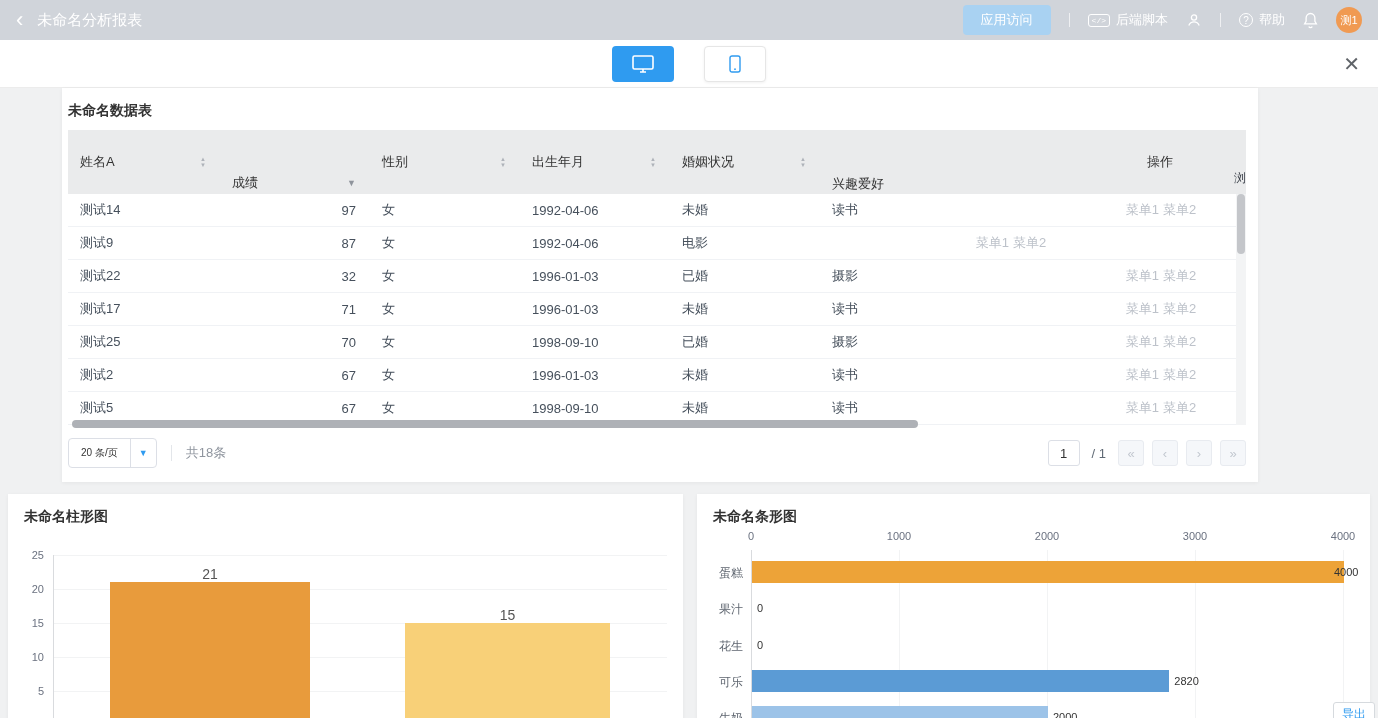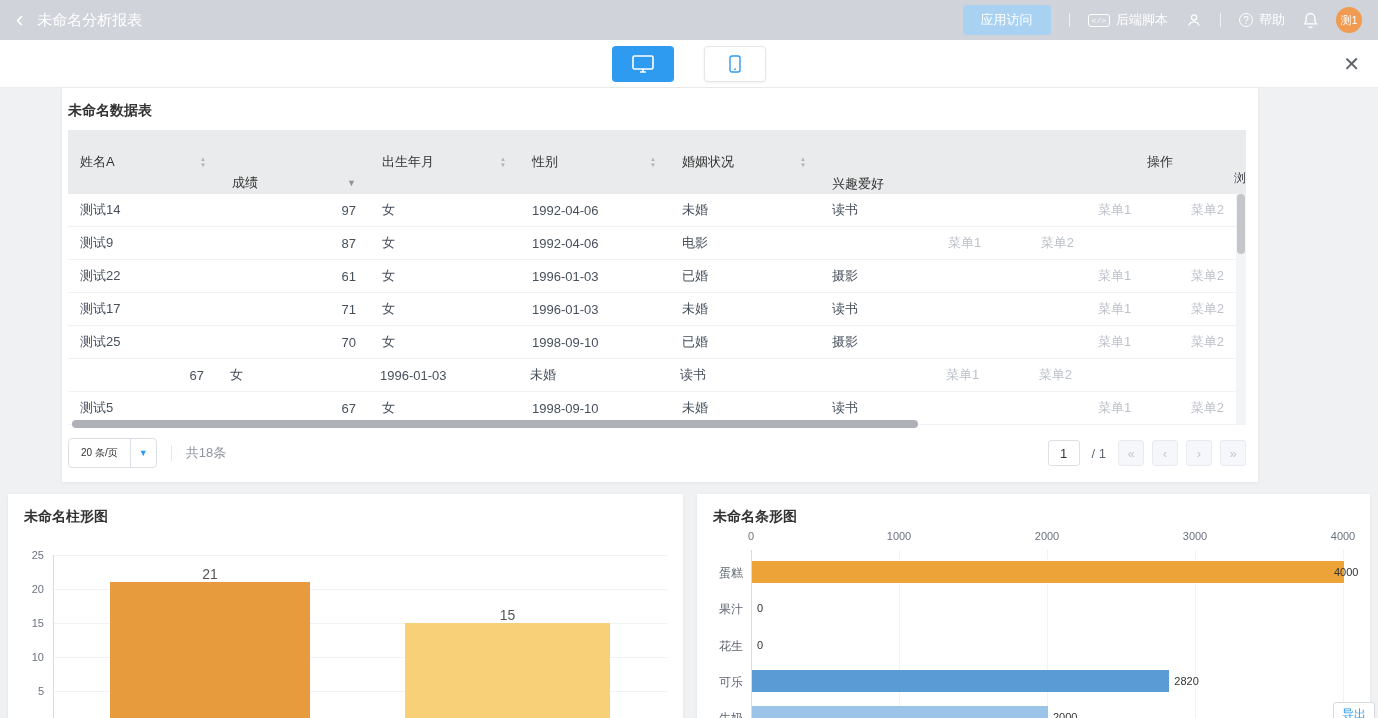--- a/index.html
+++ b/index.html
@@ -43,21 +43,21 @@
   .th.center { justify-content:center; }
   .sorticons { display:flex; flex-direction:column; color:#aeb2b9; }
   .sorticons i { font-style:normal; display:block; font-size:6px; height:6px; line-height:6px; }
   .filtercaret { font-size:9px; color:#8f949c; }
   .clip-col { position:absolute; left:1166px; top:40px; font-size:12px; color:#3c414a;
     width:12px; overflow:hidden; white-space:nowrap; }
   .tbody { position:absolute; left:6px; top:106px; width:1168px; }
   .tr { display:flex; height:33px; border-bottom:1px solid #f0f2f5; background:#fff; }
   .td { padding:0 12px; font-size:13px; color:#46505c; display:flex; align-items:center; flex:none; }
   .td.right { justify-content:flex-end; padding-right:14px; }
-  .td.center { justify-content:space-between; gap:4px; }
+  .td.center { justify-content:center; gap:4px; }
   .action-link { color:#bdc2ca; font-size:13px; cursor:pointer; }
   .vscroll { position:absolute; left:1174px; top:106px; width:10px; height:231px; background:#f3f4f5; }
   .vscroll .thumb { position:absolute; left:1px; top:0; width:8px; height:60px; background:#c4c6ca; border-radius:4px; }
   .hscroll { position:absolute; left:6px; top:331px; width:1178px; height:10px; }
   .hscroll .thumb { position:absolute; left:4px; top:1px; width:846px; height:8px; background:#aeb1b6; border-radius:4px; }
   
   .pgbar { position:absolute; left:6px; top:349px; width:1178px; height:32px; display:flex; align-items:center; }
   .pgsize { display:flex; border:1px solid #dcdfe6; border-radius:4px; height:30px; align-items:stretch;
     background:#fff; cursor:pointer; }
   .pgsize .lbl { padding:0 12px; font-size:10px; color:#333; display:flex; align-items:center; }
@@ -149,28 +149,28 @@
         <span class="sorticons">
           <i>▲</i>
           <i>▼</i>
         </span>
       </div>
       <div class="th" style="width: 150px; margin-top: 41px;">
         <span>成绩</span>
         <span class="filtercaret">▼</span>
       </div>
       <div class="th" style="width: 150px;">
-        <span>出生年月</span>
+        <span>性别</span>
         <span class="sorticons">
           <i>▲</i>
           <i>▼</i>
         </span>
       </div>
       <div class="th" style="width: 150px;">
-        <span>性别</span>
+        <span>出生年月</span>
         <span class="sorticons">
           <i>▲</i>
           <i>▼</i>
         </span>
       </div>
       <div class="th" style="width: 150px;">
         <span>婚姻状况</span>
         <span class="sorticons">
           <i>▲</i>
           <i>▼</i>
@@ -202,21 +202,21 @@
         <div class="td" style="width: 150px;">女</div>
         <div class="td" style="width: 150px;">1992-04-06</div>
         <div class="td" style="width: 266px;">电影</div>
         <div class="td center" style="width: 150px;">
           <span class="action-link">菜单1</span>
           <span class="action-link">菜单2</span>
         </div>
       </div>
       <div class="tr">
         <div class="td" style="width: 152px;">测试22</div>
-        <div class="td right" style="width: 150px;">61</div>
+        <div class="td right" style="width: 150px;">32</div>
         <div class="td" style="width: 150px;">女</div>
         <div class="td" style="width: 150px;">1996-01-03</div>
         <div class="td" style="width: 150px;">已婚</div>
         <div class="td" style="width: 266px;">摄影</div>
         <div class="td center" style="width: 150px;">
           <span class="action-link">菜单1</span>
           <span class="action-link">菜单2</span>
         </div>
       </div>
       <div class="tr">
@@ -237,20 +237,21 @@
         <div class="td" style="width: 150px;">女</div>
         <div class="td" style="width: 150px;">1998-09-10</div>
         <div class="td" style="width: 150px;">已婚</div>
         <div class="td" style="width: 266px;">摄影</div>
         <div class="td center" style="width: 150px;">
           <span class="action-link">菜单1</span>
           <span class="action-link">菜单2</span>
         </div>
       </div>
       <div class="tr">
+        <div class="td" style="width: 152px;">测试2</div>
         <div class="td right" style="width: 150px;">67</div>
         <div class="td" style="width: 150px;">女</div>
         <div class="td" style="width: 150px;">1996-01-03</div>
         <div class="td" style="width: 150px;">未婚</div>
         <div class="td" style="width: 266px;">读书</div>
         <div class="td center" style="width: 150px;">
           <span class="action-link">菜单1</span>
           <span class="action-link">菜单2</span>
         </div>
       </div>

